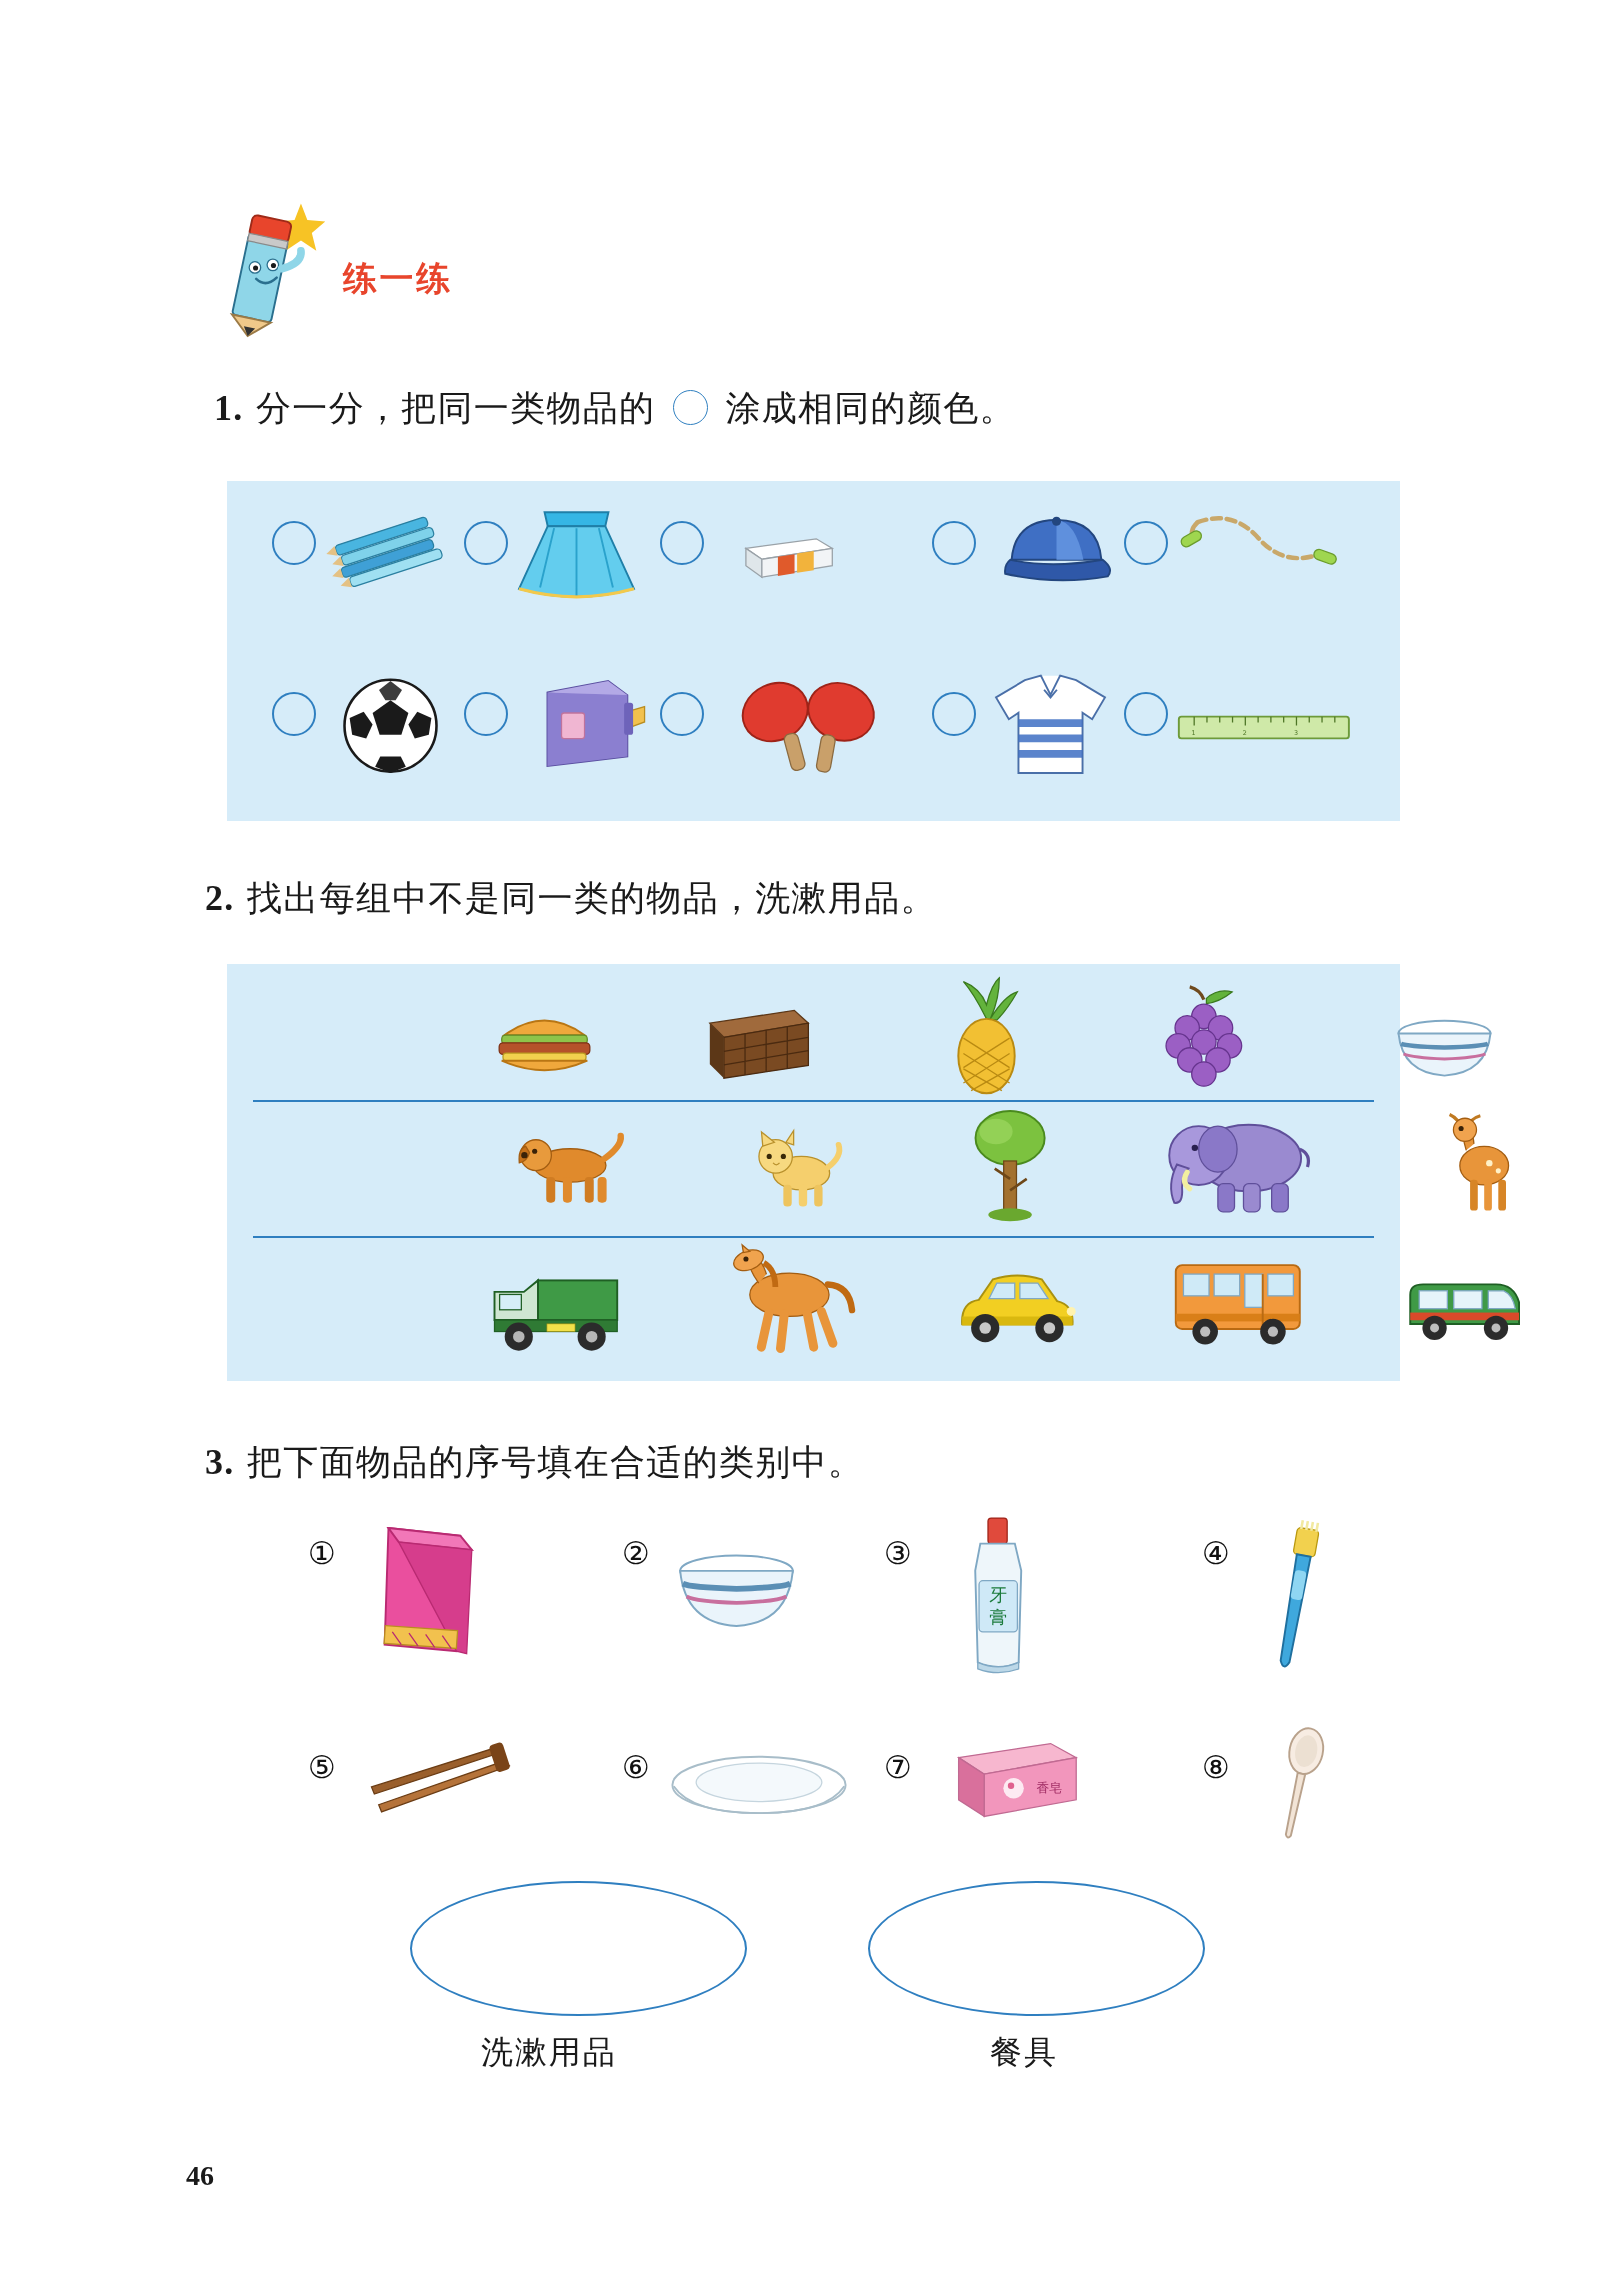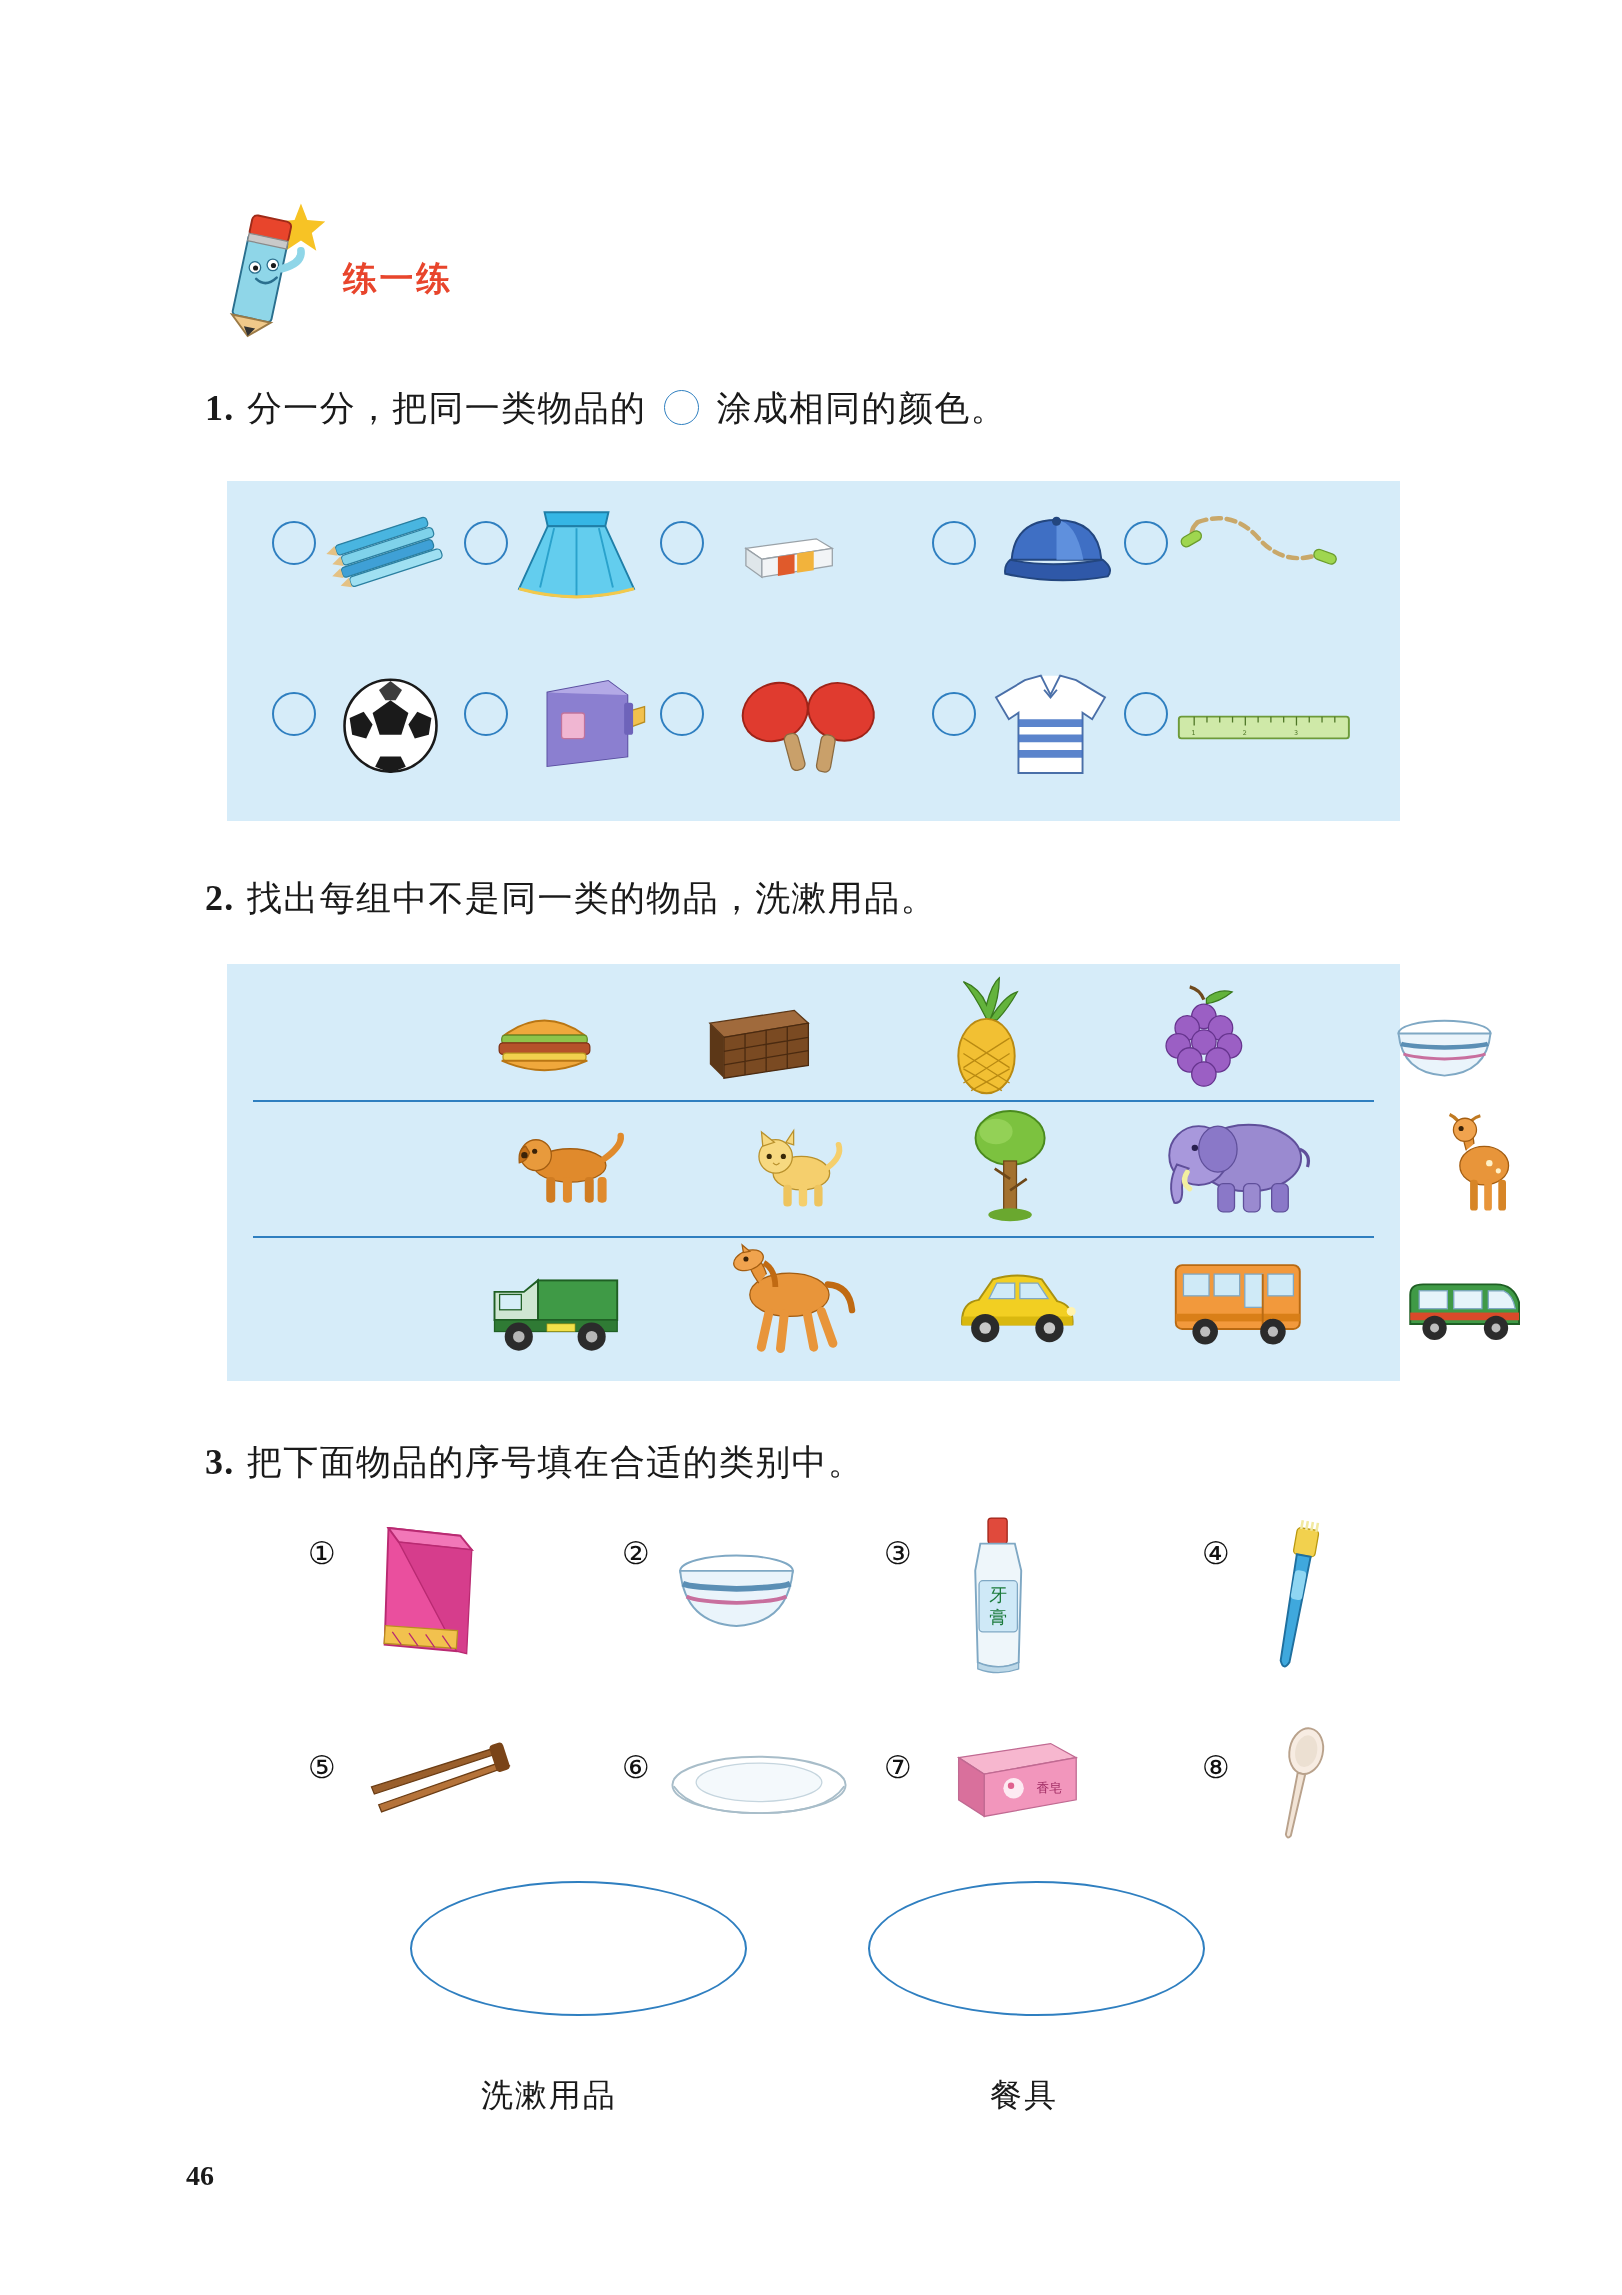--- a/index.html
+++ b/index.html
@@ -95,21 +95,20 @@
     border: 2.6px solid #2f7fc0;
     border-radius: 50%;
     background: transparent;
   }
   .oval-label {
     position: absolute;
     font-size: 32px;
     font-family: Liberation Serif, serif;
     letter-spacing: 1.9px;
     white-space: nowrap;
-    margin-top: 43px;
   }
 
   .numlabel {
     position: absolute;
     font-size: 31px;
     font-family: "DejaVu Sans", sans-serif;
     color: #111;
   }
 
   #page-number {
@@ -145,21 +144,21 @@
       <circle cx="79" cy="119" r="4" fill="#1a1a1a"></circle>
       <circle cx="107" cy="115" r="4" fill="#1a1a1a"></circle>
       <path d="M80 136 Q95 150 112 134" stroke="#2a6f8e" stroke-width="4" fill="none" stroke-linecap="round"></path>
 
       <path d="M120 120 Q152 112 150 92" stroke="#8fd6e8" stroke-width="12" fill="none" stroke-linecap="round"></path>
     </svg>
   </div>
   <div class="header-title">练一练</div>
 </div>
 
-<div class="q-line" style="left:205px; top:385px;">
+<div class="q-line" style="left:214px; top:385px;">
   <span class="q-num">1.</span>
   <span>分一分，把同一类物品的</span>
   <span class="inline-circle"></span>
   <span>涂成相同的颜色。</span>
 </div>
 
 <div class="panel" style="left:227px; top:481px; width:1173px; height:340px;">
 
   <div class="circle-mark" style="left:45px; top:40px;"></div>
   <div class="circle-mark" style="left:237px; top:40px;"></div>

